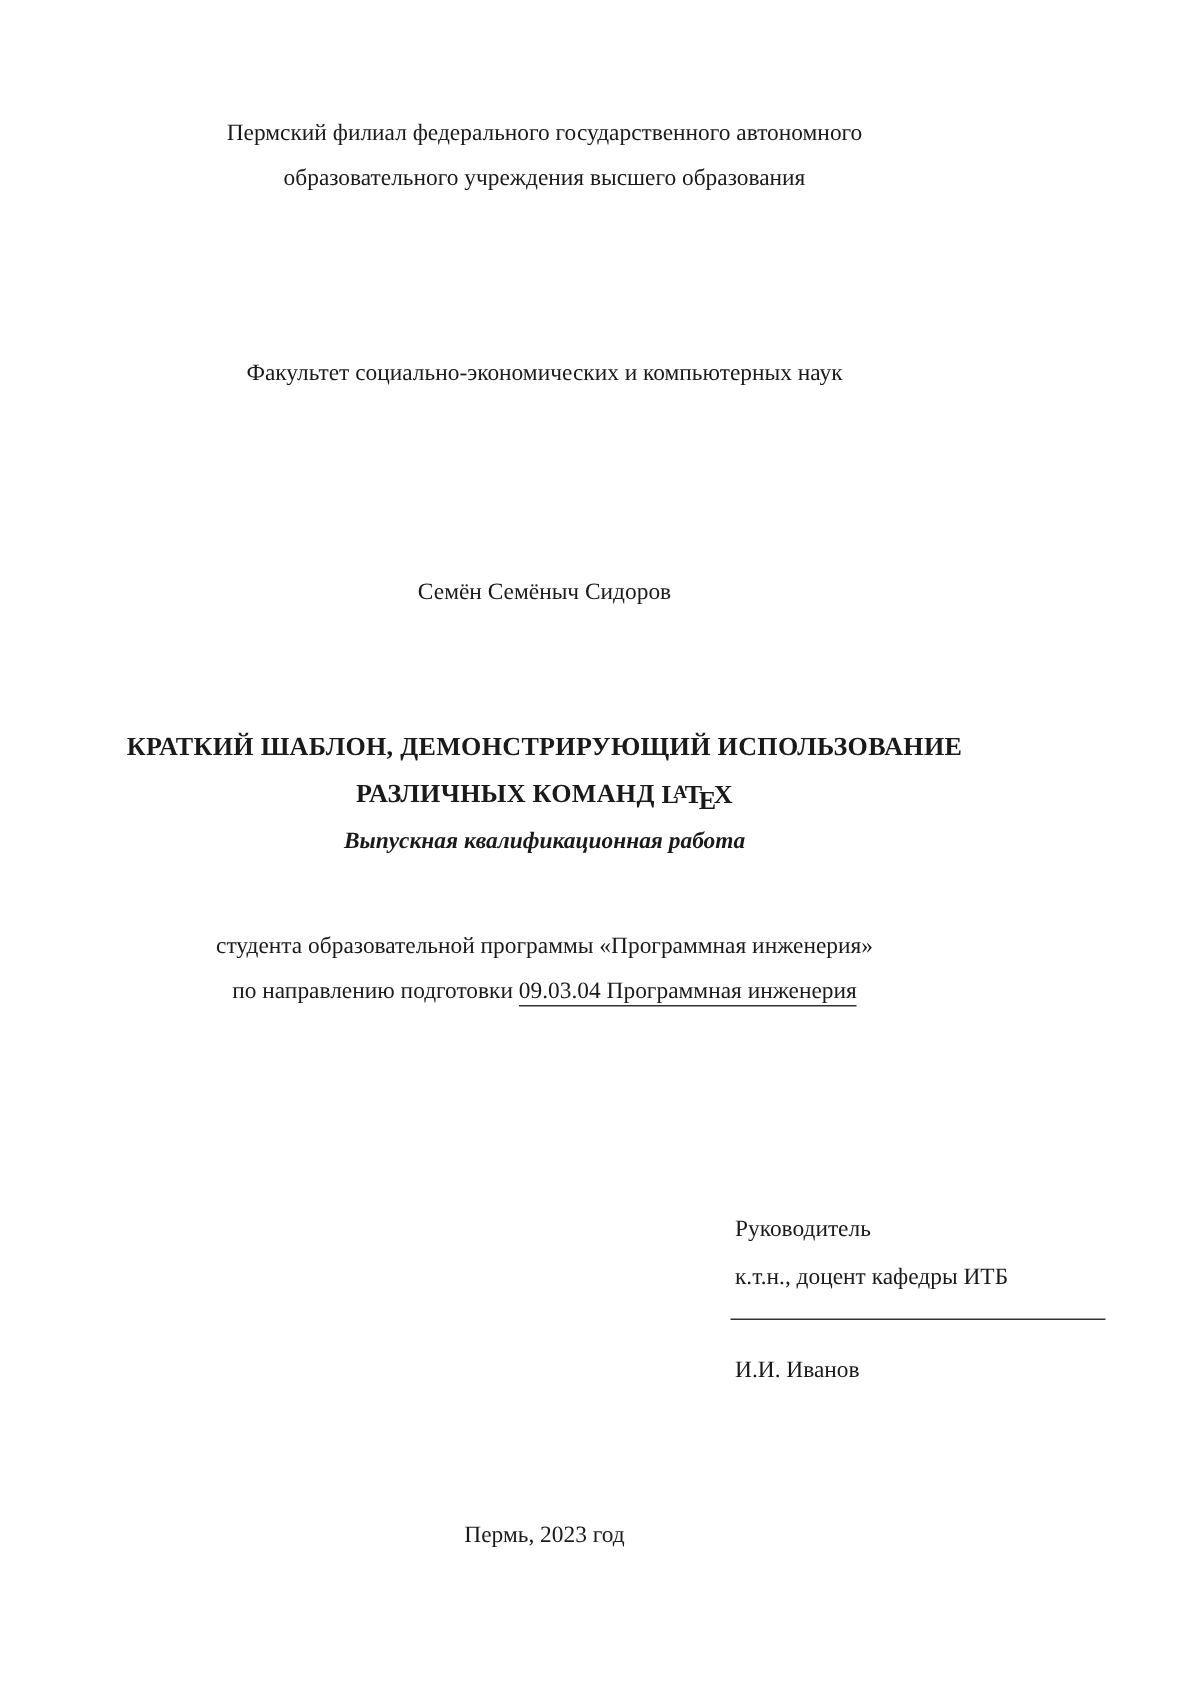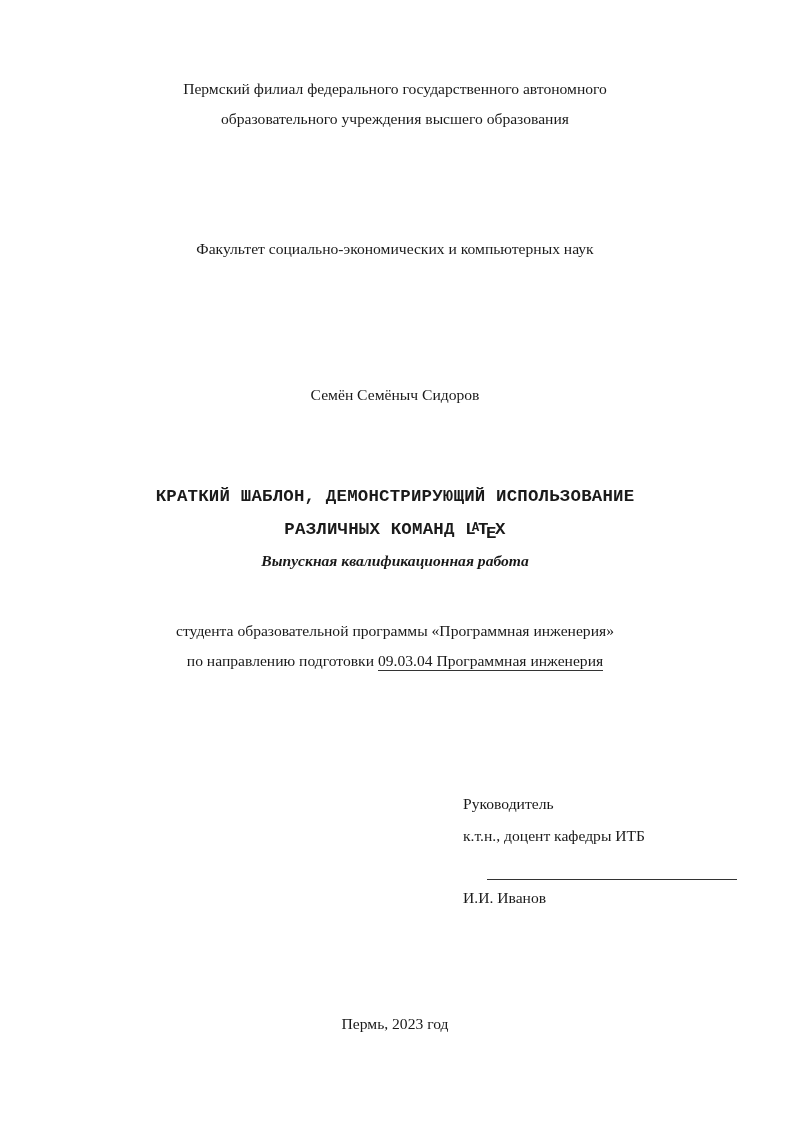--- a/index.html
+++ b/index.html
@@ -17,31 +17,30 @@
     }
     .page {
       position: absolute;
       left: 0; top: 0;
       width: 794px;
       height: 1123px;
       background: #ffffff;
     }
     .line {
       position: absolute;
-      left: 16px;
+      left: 0;
       width: 726px;
       text-align: center;
       font-family: "Liberation Serif", "DejaVu Serif", serif;
       font-size: 15.6px;
       line-height: 20px;
       white-space: nowrap;
-      padding-left: 16px;
     }
     .title {
-      font-family: Liberation Mono, monospace;
+      font-family: Liberation Serif, serif;
       font-size: 17.4px;
       font-weight: bold;
       letter-spacing: 0.2px;
       text-align: center;
     }
     .subtitle {
       font-style: italic;
       font-weight: bold;
     }
     .underlined {
@@ -57,26 +56,27 @@
       margin-left: -0.32em;
       margin-right: -0.12em;
     }
     .latex .e {
       vertical-align: -0.22em;
       margin-left: -0.15em;
       margin-right: -0.1em;
     }
     .supervisor {
       position: absolute;
-      left: 463px;
+      left: 490px;
       font-family: "Liberation Serif", "DejaVu Serif", serif;
       font-size: 15.6px;
       line-height: 20px;
       white-space: nowrap;
       text-align: left;
+      margin-top: 16px;
     }
     .sign-line {
       position: absolute;
       left: 487px;
       top: 879px;
       width: 250px;
       height: 0;
       border-top: 1px solid #333;
     }
   </style>

